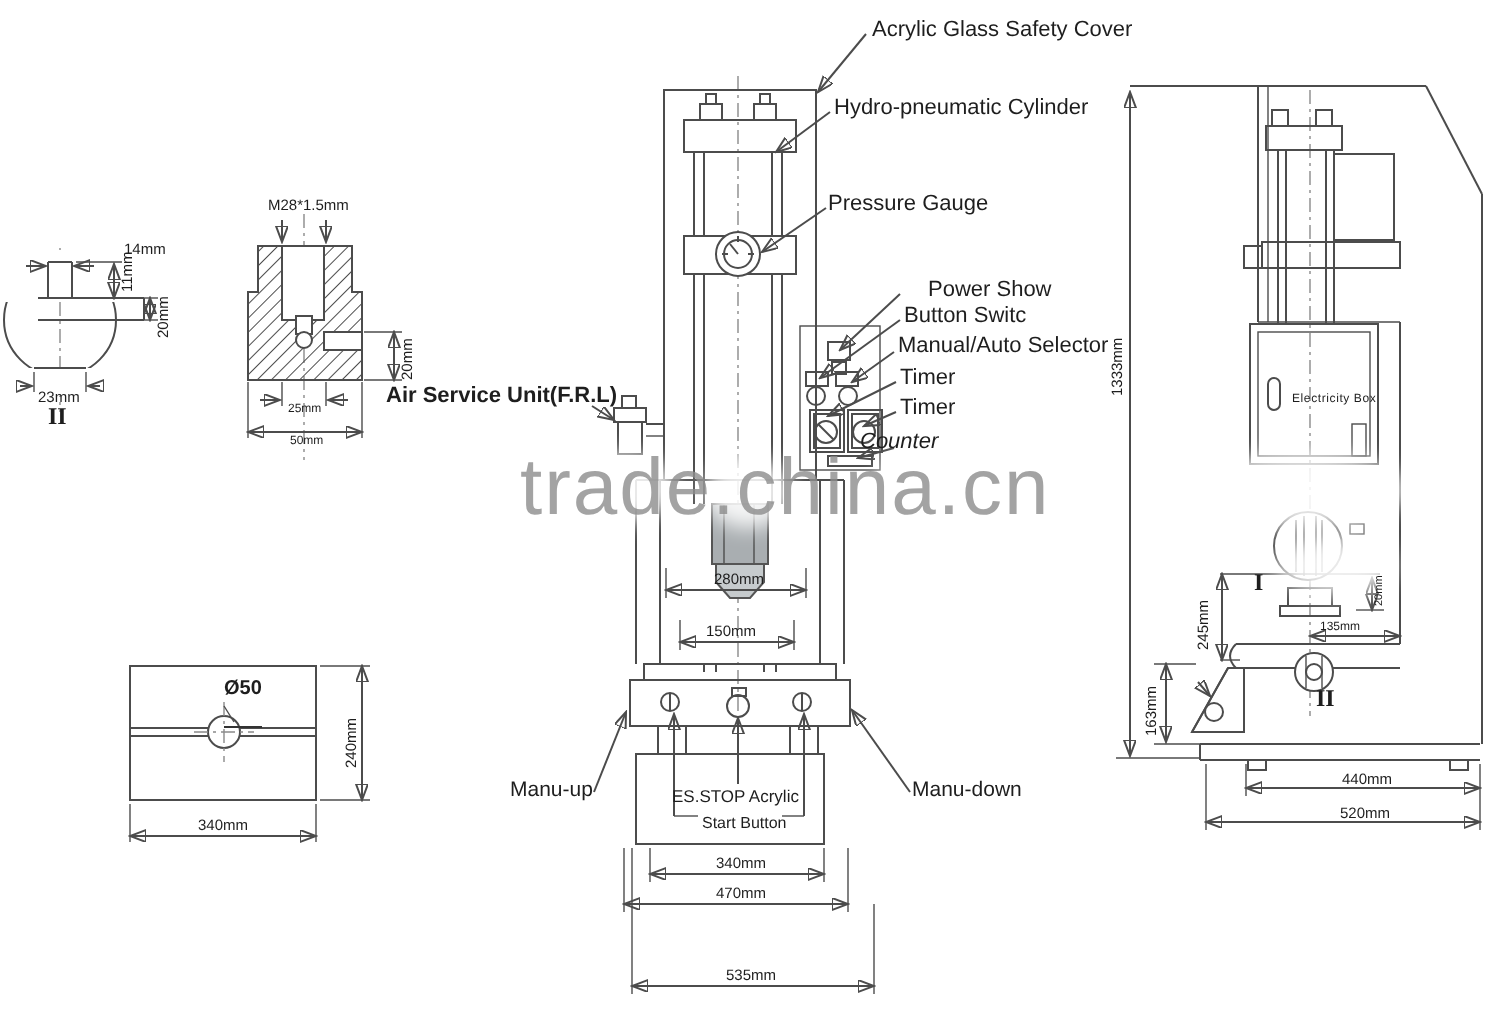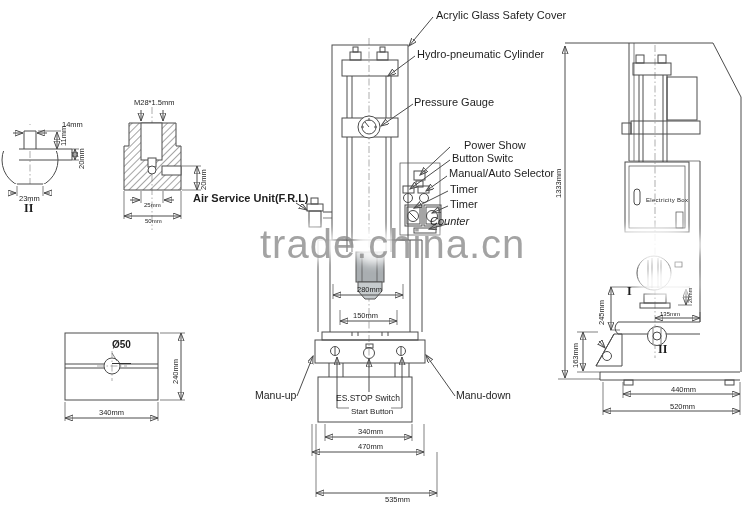--- a/index.html
+++ b/index.html
@@ -322,29 +322,29 @@
 <span class="lbl" style="left:414px;top:97px;">Pressure Gauge</span>
 <span class="lbl" style="left:452px;top:140px;padding-left:12px;">Power Show</span>
 <span class="lbl" style="left:452px;top:153px;">Button Switc</span>
 <span class="lbl" style="left:449px;top:168px;">Manual/Auto Selector</span>
 <span class="lbl" style="left:450px;top:184px;">Timer</span>
 <span class="lbl" style="left:450px;top:199px;">Timer</span>
 <span class="lbl" style="left:430px;top:216px;font-style:italic;">Counter</span>
 <span class="lbl" style="left:193px;top:193px;font-weight:bold;">Air Service Unit(F.R.L)</span>
 <span class="lbl manu" style="left:255px;top:390px;text-align:center;">Manu-up</span>
 <span class="lbl manu" style="left:456px;top:390px;">Manu-down</span>
-<span class="lbl es" style="left:336px;top:394px;">ES.STOP Switch</span>
+<span class="lbl es" style="left:336px;top:394px;">ES.STOP Acrylic</span>
 <span class="lbl sb" style="left:351px;top:408px;">Start Button</span>
 <span class="lbl ebox" style="left:646px;top:197px;">Electricity Box</span>
 
 <span class="lbl dim" style="left:357px;top:286px;">280mm</span>
 <span class="lbl dim" style="left:353px;top:312px;">150mm</span>
 <span class="lbl dim" style="left:358px;top:428px;">340mm</span>
 <span class="lbl dim" style="left:358px;top:443px;">470mm</span>
-<span class="lbl dim" style="left:363px;top:496px;margin-left:22px;">535mm</span>
+<span class="lbl dim" style="left:363px;top:484px;">535mm</span>
 
 <span class="lbl dim vrot" style="left:555px;top:198px;">1333mm</span>
 <span class="lbl dim vrot" style="left:598px;top:325px;">245mm</span>
 <span class="lbl dim vrot" style="left:572px;top:368px;">163mm</span>
 <span class="lbl dim5 vrot" style="left:688px;top:303px;">20mm</span>
 <span class="lbl dim6" style="left:660px;top:311px;">135mm</span>
 <span class="lbl dim" style="left:671px;top:386px;">440mm</span>
 <span class="lbl dim" style="left:670px;top:403px;">520mm</span>
 <span class="lbl serif" style="left:627px;top:285px;">I</span>
 <span class="lbl serif" style="left:658px;top:343px;">II</span>

